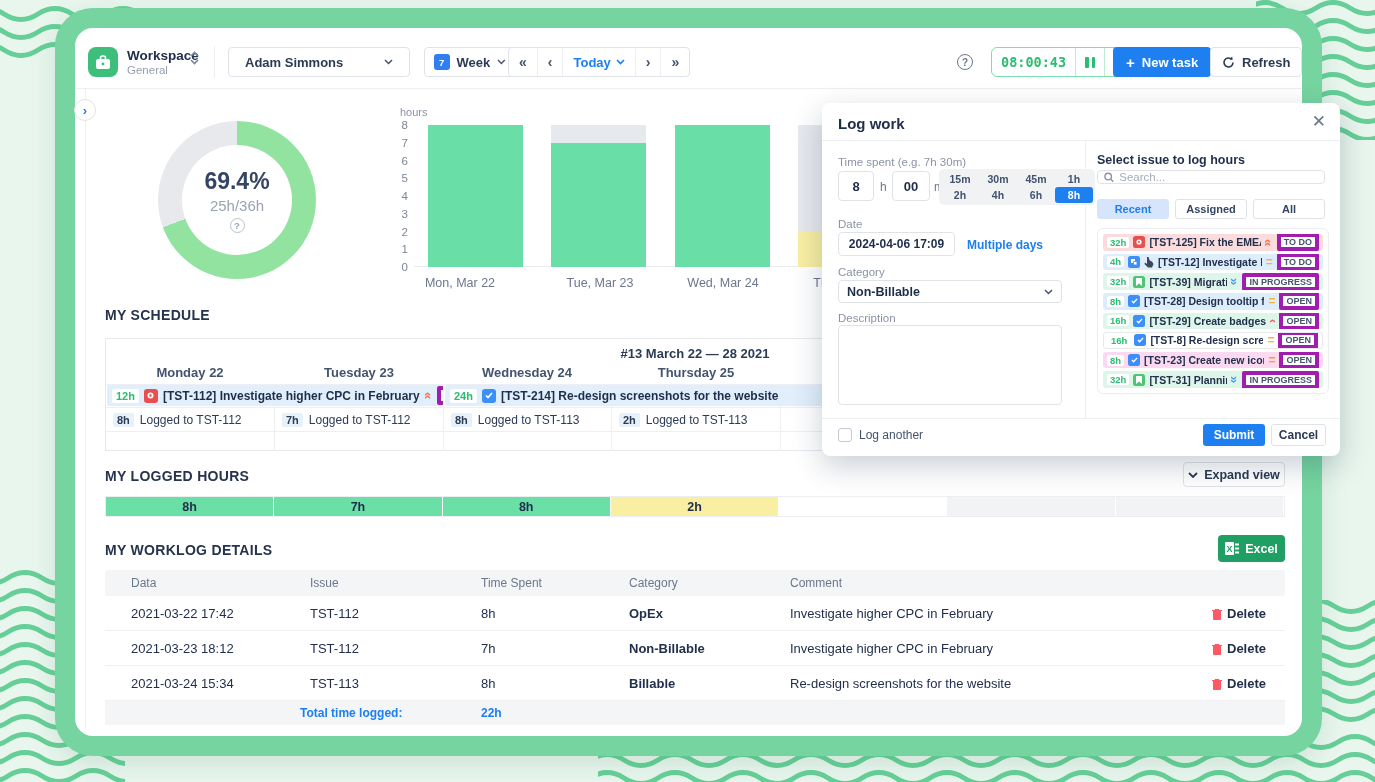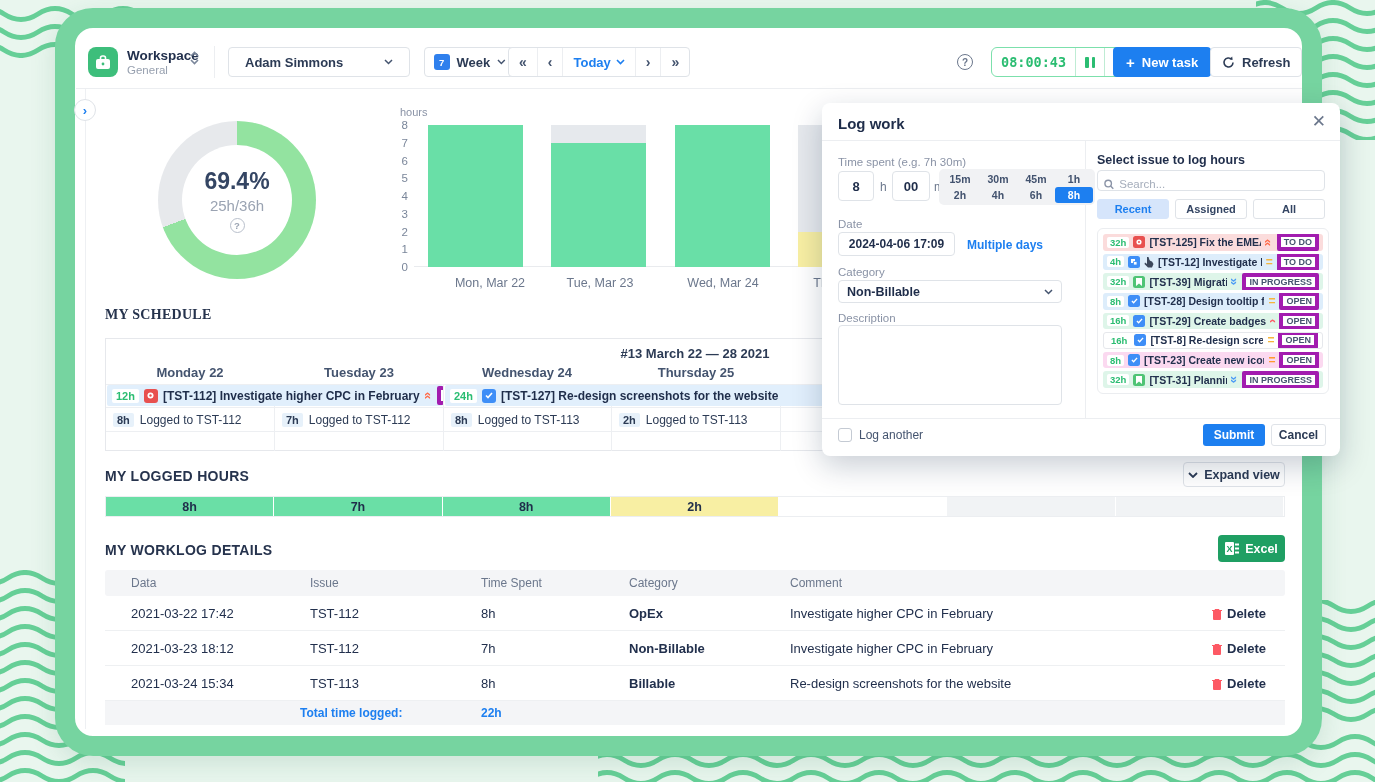--- a/index.html
+++ b/index.html
@@ -114,21 +114,21 @@
   .qb.sel { background:#1d7ff0; color:#fff; }
   .m-link { position:absolute; font-size:12px; color:#1d7ff0; font-weight:600; cursor:pointer; }
   .m-select { position:absolute; left:16px; top:177px; width:224px; height:23px; border:1px solid #dfe3e8; border-radius:4px; display:flex; align-items:center; padding:0 8px; font-size:12.5px; font-weight:600; color:#1f2d4a; cursor:pointer; }
   .m-textarea { position:absolute; left:16px; top:222px; width:224px; height:80px; border:1px solid #dfe3e8; border-radius:4px; resize:none; }
   .m-foot-line { position:absolute; left:0; top:315px; width:100%; height:1px; background:#eceef1; }
   .m-check { position:absolute; left:16px; top:325px; display:flex; align-items:center; gap:7px; font-size:12px; color:#44546f; cursor:pointer; }
   .cbox { width:14px; height:14px; border:1px solid #c4cad3; border-radius:3px; background:#fff; }
   .btn-submit { position:absolute; left:381px; top:321px; width:62px; height:22px; background:#1d7ff0; border:none; border-radius:3px; color:#fff; font-size:12px; font-weight:700; cursor:pointer; }
   .btn-cancel { position:absolute; left:449px; top:321px; width:55px; height:22px; background:#fff; border:1px solid #dfe3e8; border-radius:3px; color:#2c3b55; font-size:12px; font-weight:600; cursor:pointer; }
   .r-title { position:absolute; left:275px; top:50px; font-size:12.5px; font-weight:700; color:#1f2d4a; }
-  .r-search { position:absolute; left:275px; top:67px; width:228px; height:21px; border:1px solid #dfe3e8; border-radius:4px; display:flex; align-items:flex-end; gap:5px; padding:0 6px; }
+  .r-search { position:absolute; left:275px; top:67px; width:228px; height:14px; border:1px solid #dfe3e8; border-radius:4px; display:flex; align-items:center; gap:5px; padding:0 6px; }
   .r-search input { border:none; outline:none; width:100%; font-size:11.5px; color:#44546f; font-family:"Liberation Sans",sans-serif; }
   .r-search input::placeholder { color:#a5adbb; }
   .r-tabs { position:absolute; left:275px; top:96px; width:228px; display:flex; gap:6px; }
   .r-tab { flex:1; height:20px; border:1px solid #dfe3e8; border-radius:3px; background:#fff; font-size:11px; font-weight:700; color:#344563; display:flex; align-items:center; justify-content:center; cursor:pointer; }
   .r-tab.active { background:#d6e5fb; border-color:#d6e5fb; color:#1d7ff0; }
   .r-list { position:absolute; left:275px; top:125px; width:232px; height:166px; border:1px solid #ebedf0; border-radius:6px; padding:5px; display:flex; flex-direction:column; gap:3px; }
   .iss { height:17px; border-radius:3px; display:flex; align-items:center; gap:4px; padding:0 4px; white-space:nowrap; overflow:hidden; }
   .iss .chip-time { font-size:9.5px; padding:0 3px; }
   .iss .t-icon { width:12px; height:12px; border-radius:2.5px; }
   .iss-title { font-size:10.5px; font-weight:700; color:#22304d; flex:1; overflow:hidden; }
@@ -323,26 +323,26 @@
       </div>
     <div class="vbar" style="left:255px;">
         <div class="vbar-track" style="background: rgb(230, 233, 237);"></div>
         <div class="vbar-fill" style="height: 100%; background: rgb(105, 223, 167);"></div>
       </div>
     <div class="vbar" style="left:378px;">
         <div class="vbar-track" style="background: rgb(230, 233, 237);"></div>
         <div class="vbar-fill" style="height: 25%; background: rgb(248, 239, 163);"></div>
       </div>
   </div>
-  <span class="bc-cat" style="left:430px;">Mon, Mar 22</span>
+  <span class="bc-cat" style="left:400px;">Mon, Mar 22</span>
   <span class="bc-cat" style="left:540px;">Tue, Mar 23</span>
   <span class="bc-cat" style="left:663px;">Wed, Mar 24</span>
   <span class="bc-cat" style="left:787px;">Thu, Mar 25</span>
 
-  <div class="sec-title" style="left:105px;top:307px;font-family:Liberation Serif, serif;">MY SCHEDULE</div>
+  <div class="sec-title" style="left:105px;top:307px;">MY SCHEDULE</div>
 
   <div class="sched">
     <div class="sched-week">#13 March 22 — 28 2021</div>
     <span class="sched-day" style="left:0px;">Monday 22</span>
     <span class="sched-day" style="left:169px;">Tuesday 23</span>
     <span class="sched-day" style="left:337px;">Wednesday 24</span>
     <span class="sched-day" style="left:506px;">Thursday 25</span>
     <div class="sched-hline" style="top:45px;"></div>
     <div class="sched-hline" style="top:68px;"></div>
     <div class="sched-hline" style="top:92px;"></div>
@@ -366,21 +366,21 @@
         <span class="pr pr-up2">«</span>
         <span class="chip-status">OPEN</span>
       </div>
       <div class="ev" style="left:339px;width:840px;">
         <span class="chip-time">24h</span>
         <span class="t-icon t-task">
             <svg width="8" height="7" viewBox="0 0 8 7">
               <polyline points="1,3.5 3,5.5 7,1" fill="none" stroke="#fff" stroke-width="1.6"></polyline>
             </svg>
           </span>
-        <span class="ev-title">[TST-127] Re-design screenshots for the website</span>
+        <span class="ev-title">[TST-214] Re-design screenshots for the website</span>
       </div>
     </div>
 
     <div class="log-row">
       <div class="log-cell" style="left:0;width:168px;">
         <span class="chip-hr">8h</span>
         <span>Logged to TST-112</span>
       </div>
       <div class="log-cell" style="left:169px;width:168px;">
         <span class="chip-hr">7h</span>

